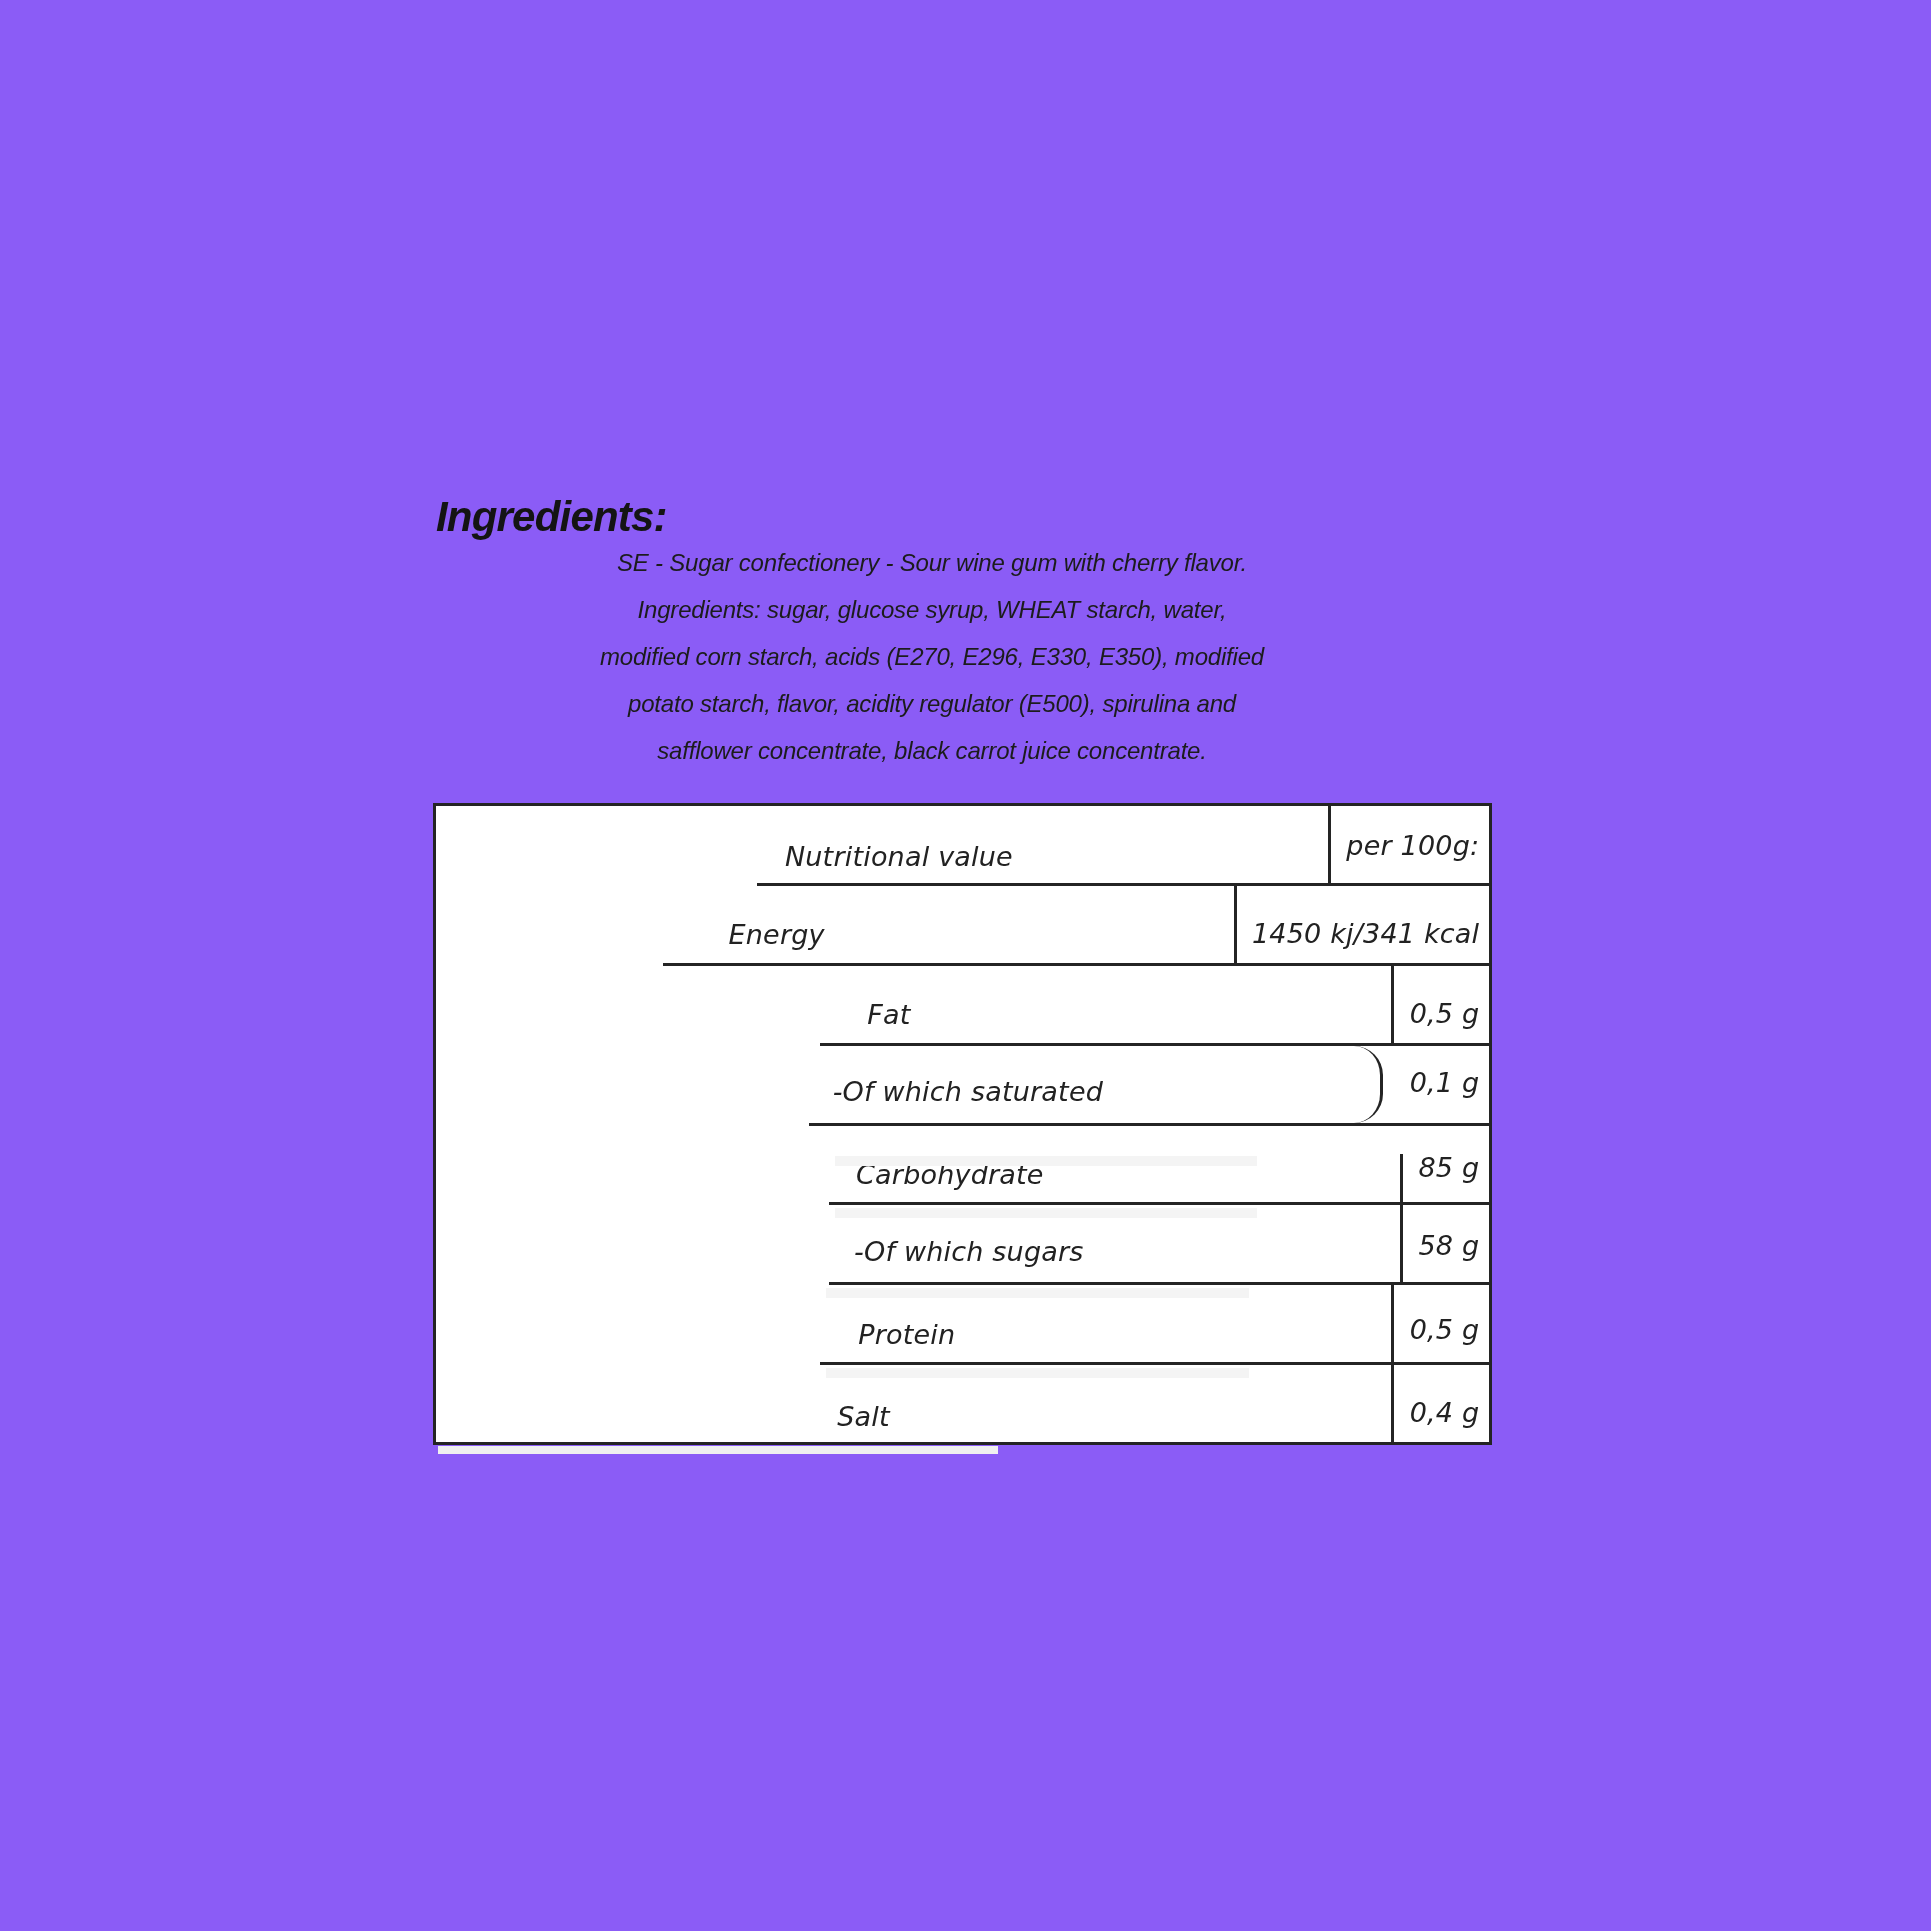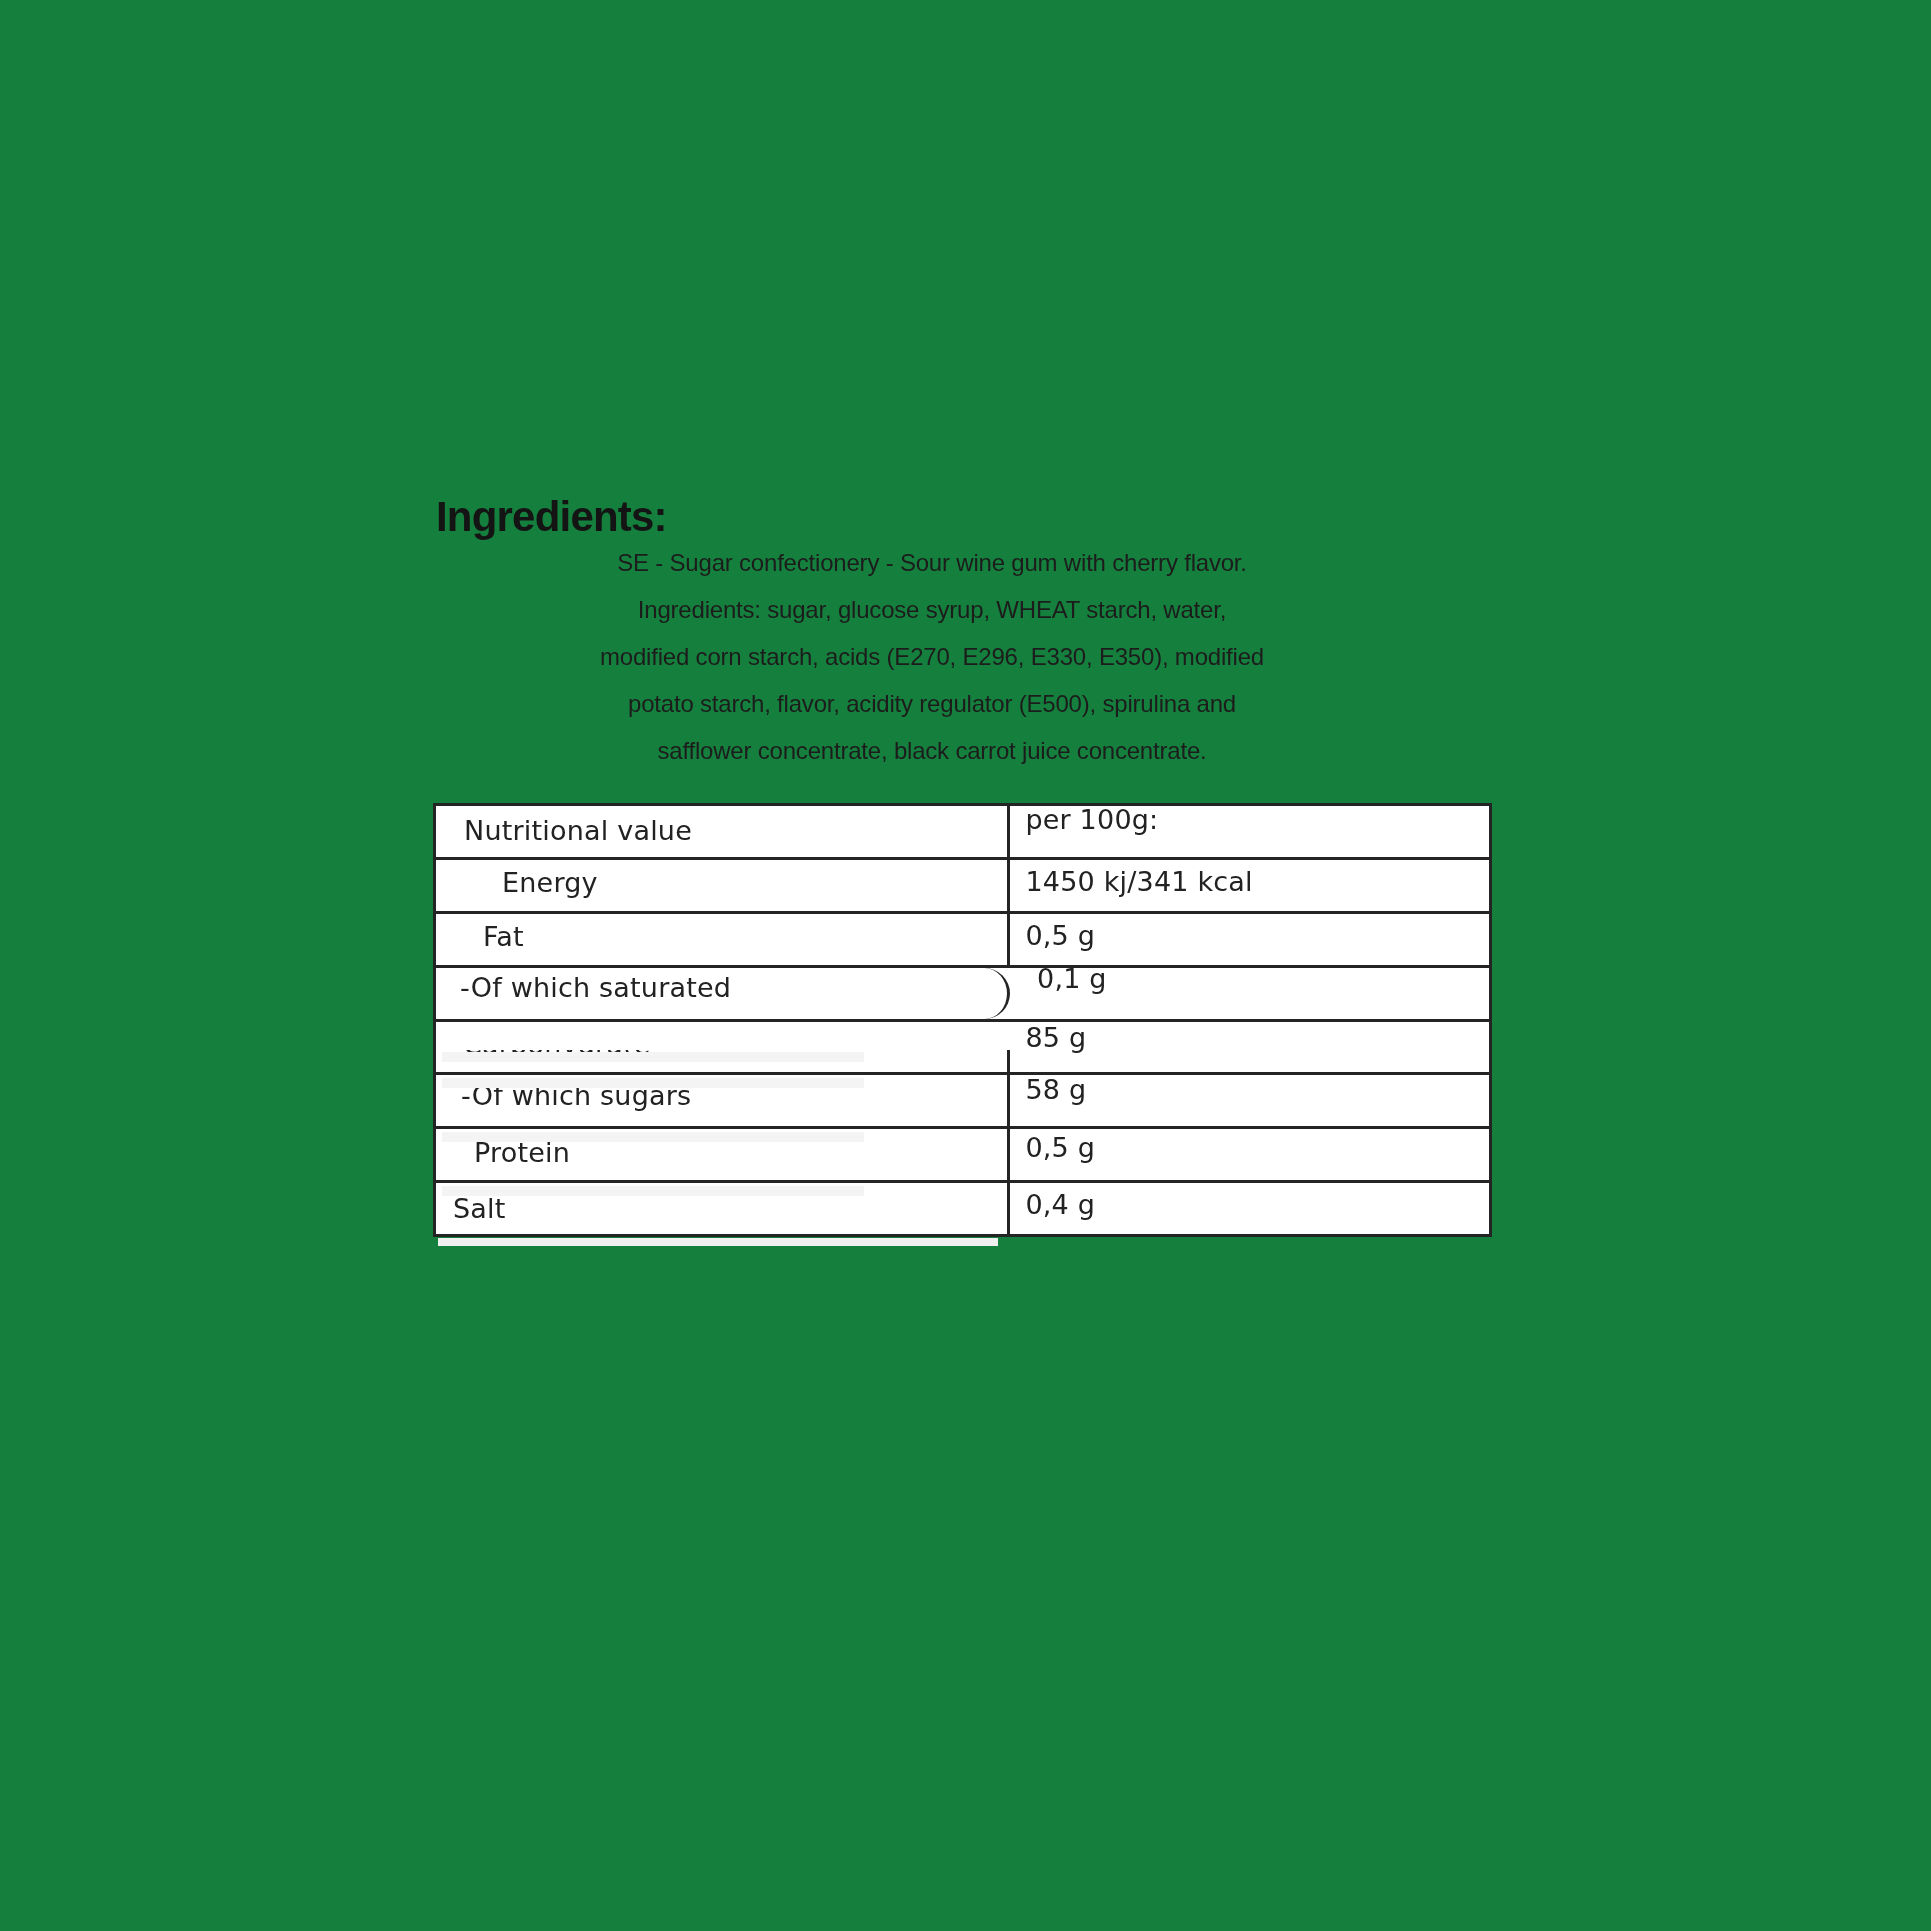--- a/index.html
+++ b/index.html
@@ -1,22 +1,23 @@
 <!DOCTYPE html>
 <html><head>
 <meta charset="utf-8">
 <style>
   html, body { margin: 0; padding: 0; background: #ffffff; }
   .canvas {
     position: relative;
     width: 1931px;
     height: 1931px;
-    background: #15803d;
+    background: #8b5cf6;
     overflow: hidden;
     color: #1b1b1b;
+    font-style: italic;
   }
 
   
   .ing-heading {
     position: absolute;
     left: 436px;
     top: 496px;
     margin: 0;
     font-family: "Liberation Sans", sans-serif;
     font-weight: 700;
@@ -39,30 +40,31 @@
     letter-spacing: -0.2px;
     color: #1c1c1c;
   }
 
   
   .ntable {
     position: absolute;
     left: 433px;
     top: 803px;
     width: 1059px;
-    height: 434px;
+    height: 642px;
     box-sizing: border-box;
     border: 3.9px solid #242424;
     display: flex;
     flex-direction: column;
     font-family: "DejaVu Sans", sans-serif;
     font-size: 27px;
     letter-spacing: 0.2px;
     color: #222222;
     background: #ffffff;
+    align-items: flex-end;
   }
   
   .ntable::after {
     content: "";
     position: absolute;
     left: 1.9px;
     top: 100%;
     margin-top: 3.9px;
     width: 560px;
     height: 7.7px;

